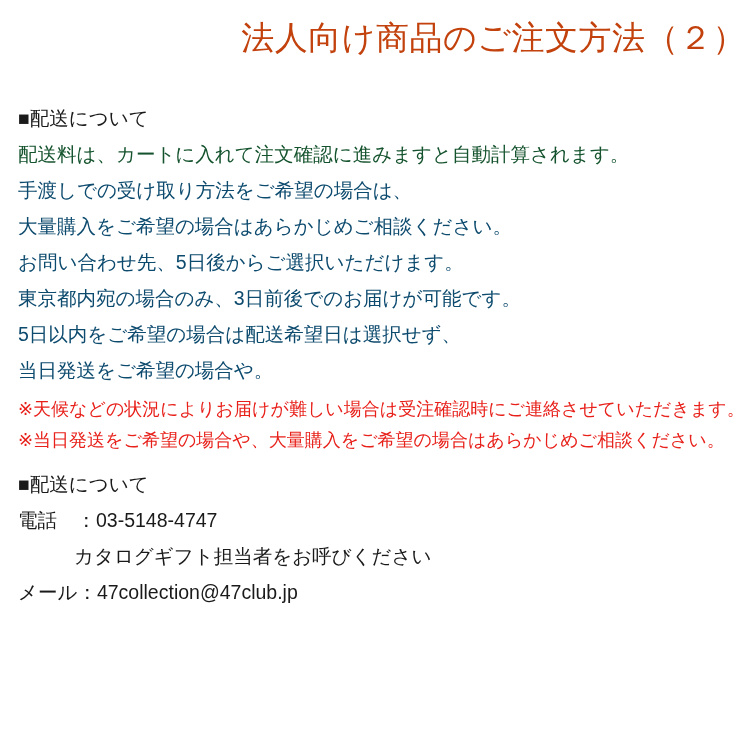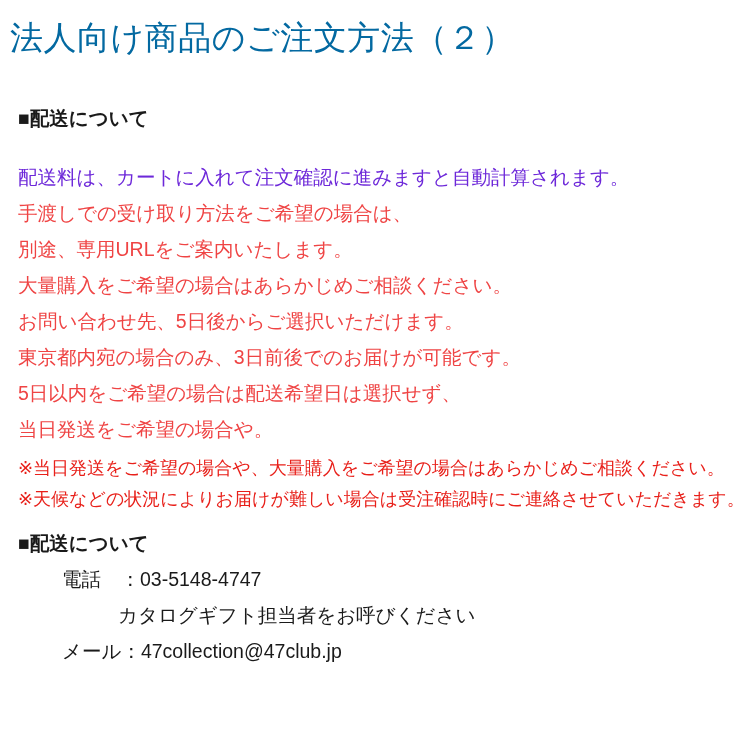--- a/index.html
+++ b/index.html
@@ -15,98 +15,94 @@
     overflow: hidden;
   }
   .page {
     width: 756px;
     height: 756px;
     box-sizing: border-box;
     padding: 0 10px;
     position: relative;
   }
   .title {
-    text-align: left;
+    text-align: right;
     font-size: 33px;
     line-height: 1.2;
     letter-spacing: 0.5px;
-    color: #0369a1;
+    color: #c2410c;
     margin: 18px 0 0 0;
     padding: 0 0 6px 0;
     font-weight: normal;
   }
   .body-block {
     margin-top: 36px;
     padding-left: 8px;
   }
   .line {
     font-size: 19.5px;
     line-height: 36px;
-    color: #ef4444;
+    color: #0c4a6e;
     white-space: pre;
   }
   .heading {
     font-size: 19.5px;
     line-height: 36px;
     color: #1a1a1a;
     margin-top: 10px;
-    font-weight: bold;
   }
   .heading.first {
     margin-top: 0;
   }
   .red {
-    color: #6d28d9;
-    margin-top: 23px;
+    color: #14532d;
   }
   .note {
     font-size: 18px;
     line-height: 31px;
     color: #e8201a;
   }
   .note-block {
     margin-top: 6px;
   }
   .contact-block {
     margin-top: 10px;
   }
   .contact-line {
     font-size: 19.5px;
     line-height: 36px;
     color: #1a1a1a;
     white-space: pre;
-    margin-left: 44px;
   }
   .indent-sub {
     padding-left: 56px;
   }
 </style>
 </head>
 <body>
 
 <div class="page">
 
   <h1 class="title">法人向け商品のご注文方法（２）</h1>
 
   <div class="body-block">
 
     <div class="heading first">■配送について</div>
     <div class="line red">配送料は、カートに入れて注文確認に進みますと自動計算されます。</div>
     <div class="line">手渡しでの受け取り方法をご希望の場合は、</div>
-    <div class="line">別途、専用URLをご案内いたします。</div>
     <div class="line">大量購入をご希望の場合はあらかじめご相談ください。</div>
 
     <div class="line">お問い合わせ先、5日後からご選択いただけます。</div>
     <div class="line">東京都内宛の場合のみ、3日前後でのお届けが可能です。</div>
     <div class="line">5日以内をご希望の場合は配送希望日は選択せず、</div>
     <div class="line">当日発送をご希望の場合や。</div>
 
     <div class="note-block">
+      <div class="note">※天候などの状況によりお届けが難しい場合は受注確認時にご連絡させていただきます。</div>
       <div class="note">※当日発送をご希望の場合や、大量購入をご希望の場合はあらかじめご相談ください。</div>
-      <div class="note">※天候などの状況によりお届けが難しい場合は受注確認時にご連絡させていただきます。</div>
     </div>
 
     <div class="contact-block">
       <div class="heading">■配送について</div>
       <div class="contact-line"><span>電話　：</span><span>03-5148-4747</span></div>
       <div class="contact-line indent-sub">カタログギフト担当者をお呼びください</div>
       <div class="contact-line"><span>メール：</span><span>47collection@47club.jp</span></div>
     </div>
 
   </div>

